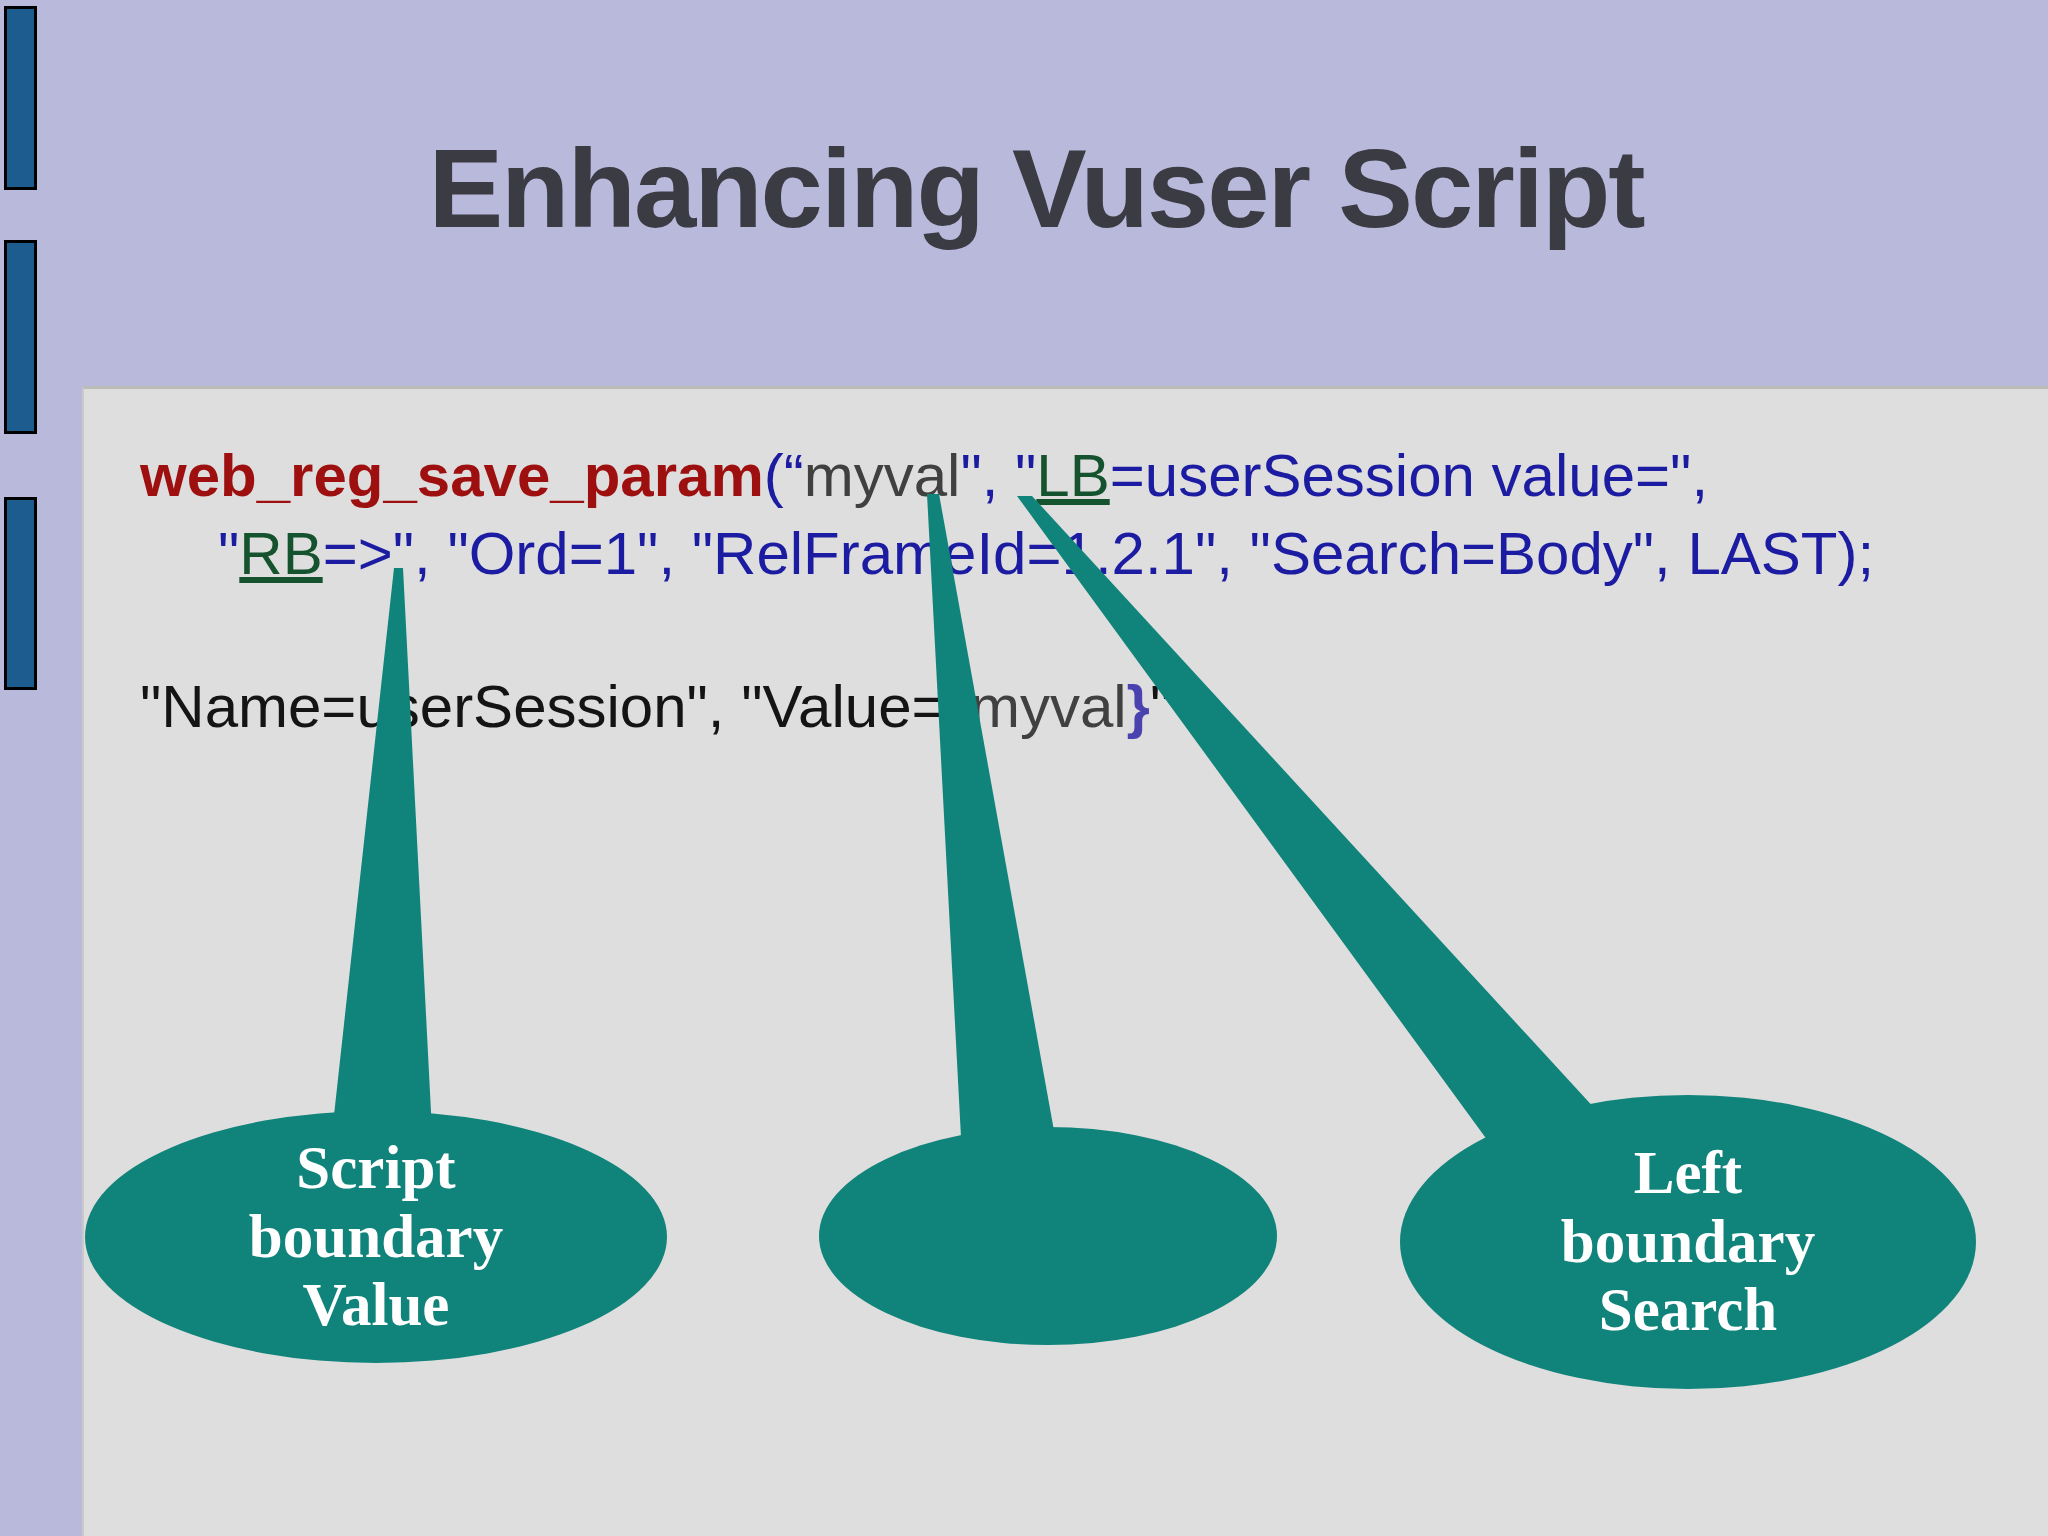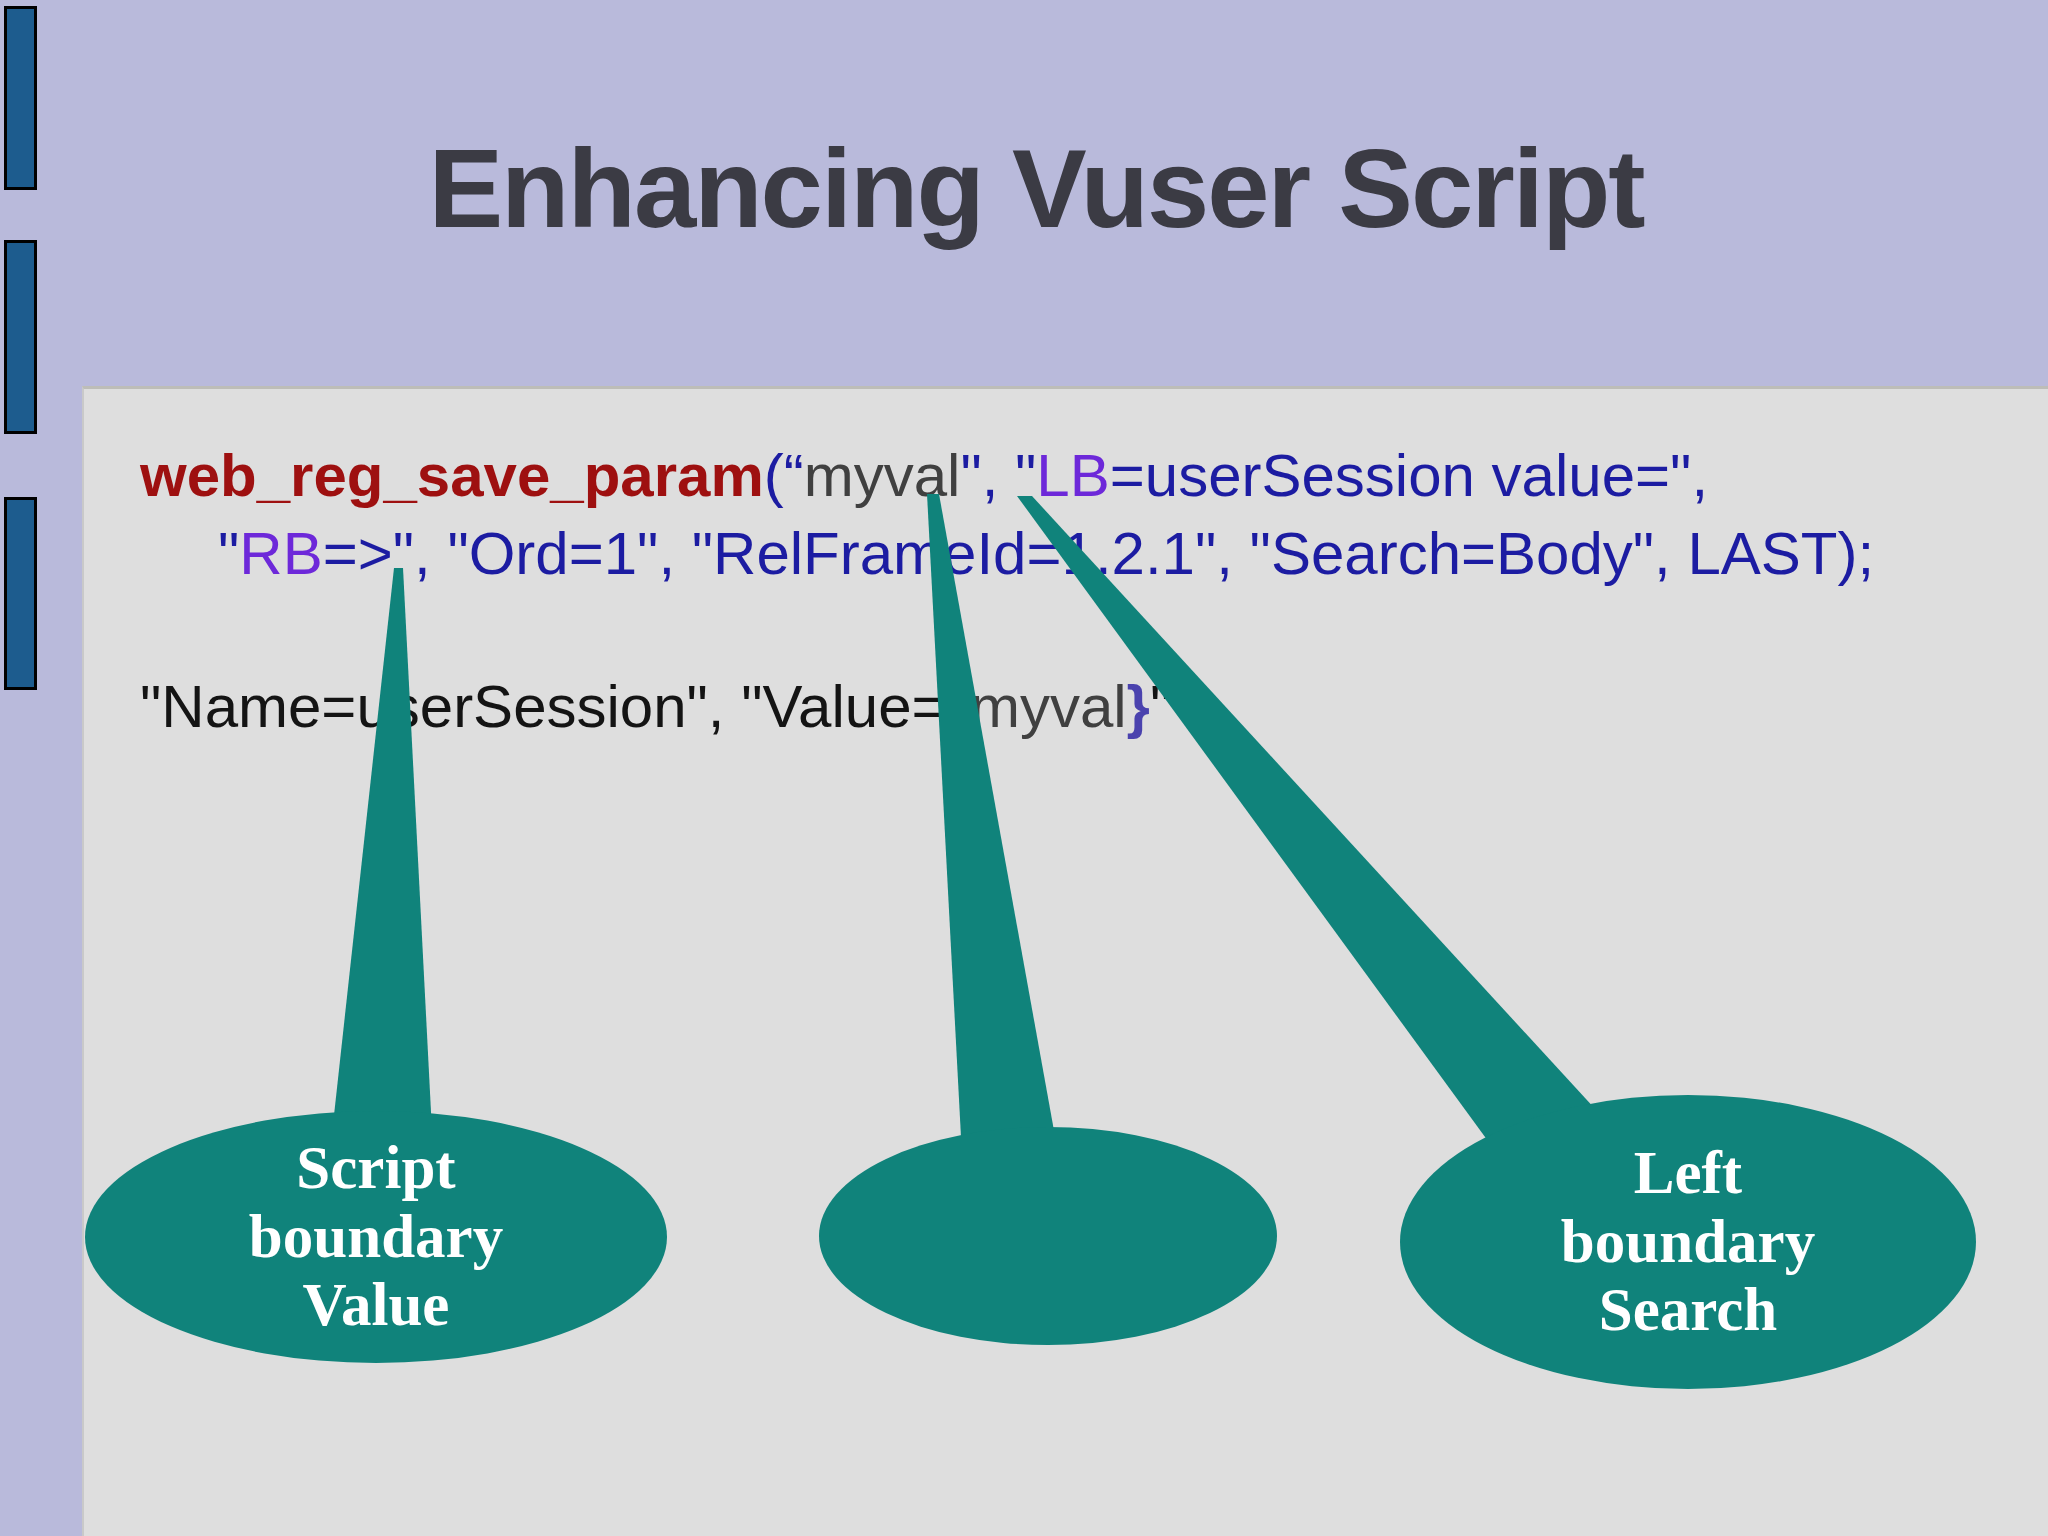--- a/index.html
+++ b/index.html
@@ -36,21 +36,21 @@
   
   .code-line{
     position:absolute;font-size:60px;white-space:nowrap;color:#18189e;
   }
   .code-1{left:140px;top:441px;}
   .code-2{left:218px;top:519px;}
   .code-3{left:140px;top:672px;}
   .c-func{color:#9e1010;font-weight:bold;}
   .c-blue{color:#1c1ca2;}
   .c-green{color:#404040;}
-  .c-red{color:#6d28d9;}
+  .c-red{color:#14532d;text-decoration:underline;}
   .c-brace{color:#4a42ae;font-weight:bold;}
   .c-black{color:#141414;}
 
   
   .overlay{position:absolute;left:0;top:0;width:2048px;height:1536px;}
   .teal-shape{fill:#10837b;}
 
   
   .callout-label{
     position:absolute;display:flex;align-items:center;justify-content:center;

